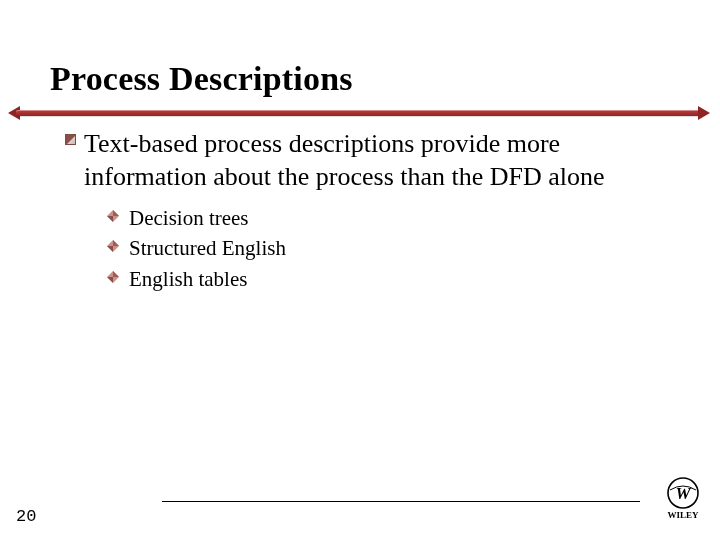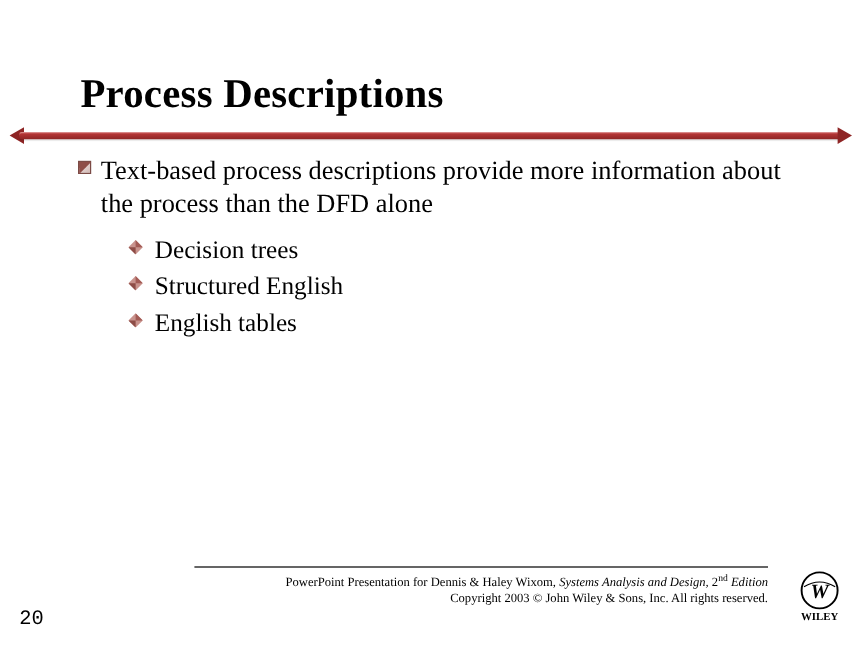--- a/index.html
+++ b/index.html
@@ -1,37 +1,37 @@
 <!DOCTYPE html>
 <html><head>
 <meta charset="utf-8">
 <style>
   * { margin: 0; padding: 0; box-sizing: border-box; }
   html, body { width: 720px; height: 540px; background: #fff; font-family: "Times New Roman", Times, serif; color: #000; }
   .slide { position: relative; width: 720px; height: 540px; padding: 60px 50px 40px 50px; }
   .title-wrap { position: relative; margin-bottom: 22px; }
-  .title { font-size: 34px; font-weight: bold; letter-spacing: 0.2px; margin-left: 17px; }
+  .title { font-size: 34px; font-weight: bold; letter-spacing: 0.2px; }
   .arrow-wrap { position: absolute; left: -42px; right: -40px; top: 46px; height: 14px; }
   .arrow-line {
     position: absolute; left: 8px; right: 8px; top: 4px; height: 6px;
     background: linear-gradient(to bottom, #c23a3a 0%, #8e2525 100%);
     border-radius: 2px;
     box-shadow: 0 1px 1px rgba(0,0,0,0.15), inset 0 1px 0 rgba(255,255,255,0.4);
   }
   .arrow-cap-left, .arrow-cap-right {
     position: absolute; top: 0; width: 0; height: 0;
     border-top: 7px solid transparent; border-bottom: 7px solid transparent;
   }
   .arrow-cap-left { left: 0; border-right: 12px solid #8e2525; }
   .arrow-cap-right { right: 0; border-left: 12px solid #8e2525; }
 
   .body { margin-left: 15px; margin-top: 30px; }
   .b1 { display: flex; align-items: flex-start; margin-bottom: 4px; }
   .b1 .icon { flex: 0 0 auto; margin-top: 6px; margin-right: 8px; }
-  .b1 .txt { font-size: 22px; line-height: 1.25; }
+  .b1 .txt { font-size: 26px; line-height: 1.25; }
 
   .sub { margin-left: 42px; margin-top: 12px; }
   .b2 { display: flex; align-items: flex-start; margin-bottom: 3px; }
   .b2 .icon { flex: 0 0 auto; margin-top: 5px; margin-right: 10px; }
   .b2 .txt { font-size: 21px; line-height: 1.3; }
 
   .footer { position: absolute; left: 50px; right: 80px; bottom: 34px; }
   .footer-line { border-top: 1px solid #000; margin-left: 112px; margin-bottom: 4px; }
   .footer-text { font-size: 10.5px; font-style: italic; text-align: right; line-height: 1.25; }
   .footer-text .book { font-style: italic; }
@@ -109,24 +109,20 @@
             </svg>
         </span>
         <span class="txt">English tables</span>
       </div>
     </div>
 
   </div>
 
   <div class="footer">
     <div class="footer-line"></div>
-    <div class="footer-text">
-      <span class="plain">PowerPoint Presentation for Dennis &amp; Haley Wixom, </span><span class="book">Systems Analysis and Design, </span><span class="plain">2</span><span class="plain ord">nd</span><span class="book"> Edition</span><br>
-      <span class="plain">Copyright 2003 © John Wiley &amp; Sons, Inc.  All rights reserved.</span>
-    </div>
   </div>
 
   <div class="pagenum">20</div>
 
   <div class="logo">
     <svg width="46" height="46" viewBox="0 0 46 46">
       <circle cx="23" cy="17" r="15" fill="none" stroke="#000" stroke-width="1.6"></circle>
       <text x="23" y="23" text-anchor="middle" font-family="Times New Roman, serif" font-size="17" font-weight="bold" font-style="italic" fill="#000">W</text>
       <path d="M10 14 Q23 6 36 14" fill="none" stroke="#000" stroke-width="1"></path>
       <text x="23" y="42" text-anchor="middle" font-family="Times New Roman, serif" font-size="9" font-weight="bold" fill="#000">WILEY</text>

